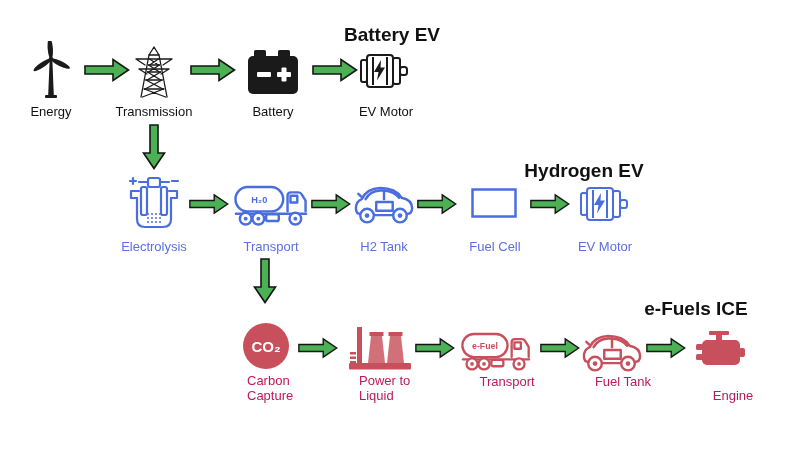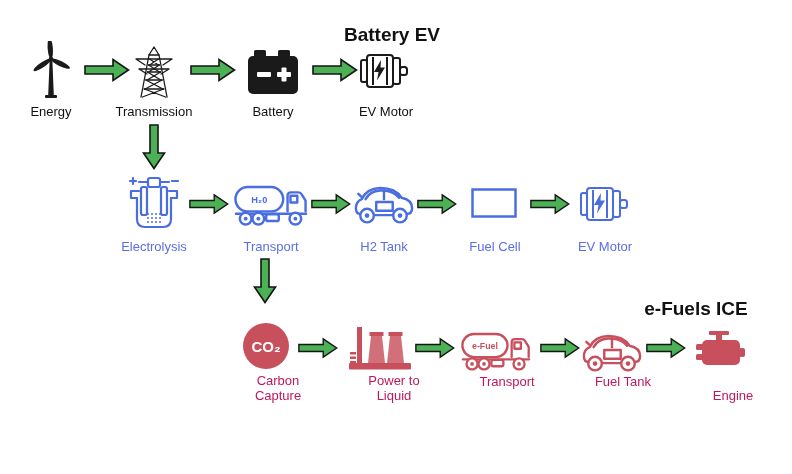--- a/index.html
+++ b/index.html
@@ -1,20 +1,20 @@
 <!DOCTYPE html>
 <html><head>
 <meta charset="utf-8">
 <style>
   html,body{margin:0;padding:0;background:#fff;}
   .stage{position:relative;width:792px;height:474px;background:#ffffff;
          font-family:"Liberation Sans",sans-serif;overflow:hidden;}
   .icon{position:absolute;display:block;}
   .lbl{position:absolute;transform:translateX(-50%);font-size:13px;
-       text-align:center;white-space:nowrap;}
+       text-align:left;white-space:nowrap;}
   .lbl.wrap{white-space:normal;line-height:1.12;}
   .r1{color:#111111;}
   .r2{color:#5b6fe0;}
   .r3{color:#be185d;margin-left:12px;}
   .blue{color:#4a6ee0;}
   .black{color:#1a1a1a;}
   .red{color:#c8505d;}
   .title{position:absolute;transform:translateX(-50%);font-size:19px;
          font-weight:bold;color:#111111;white-space:nowrap;}
   svg{display:block;}
@@ -97,20 +97,21 @@
       </g>
       <polygon points="23,10 16,22 20.5,22 19,30.5 27,17.5 22.5,17.5" fill="currentColor"></polygon>
     </svg>
     <div class="lbl r1" style="left:386px;top:104px">EV Motor</div>
   </div>
 
   <svg class="icon" style="left:141px;top:124px" width="26" height="46" viewBox="0 0 26 46">
     <polygon points="9,1 9,29 2.5,29 13,44.5 23.5,29 17,29 17,1" fill="#4bb154" stroke="#151515" stroke-width="1.6"></polygon>
   </svg>
 
+  <div class="title" style="left:584px;top:160px">Hydrogen EV</div>
 
   <div class="node">
     <svg class="icon blue" style="left:127px;top:174px" width="54" height="60" viewBox="0 0 54 60">
       <g fill="none" stroke="currentColor" stroke-width="2.2" stroke-linecap="round" stroke-linejoin="round">
         <polyline points="12,17 4,17 4,24 10,24"></polyline>
         <polyline points="42,17 50,17 50,24 44,24"></polyline>
         <path d="M10,24 V45 Q10,53 18,53 H36 Q44,53 44,45 V24"></path>
         <rect x="14" y="13" width="6" height="28" rx="2"></rect>
         <rect x="34" y="13" width="6" height="28" rx="2"></rect>
         <rect x="21" y="4" width="12" height="9" rx="2"></rect>

